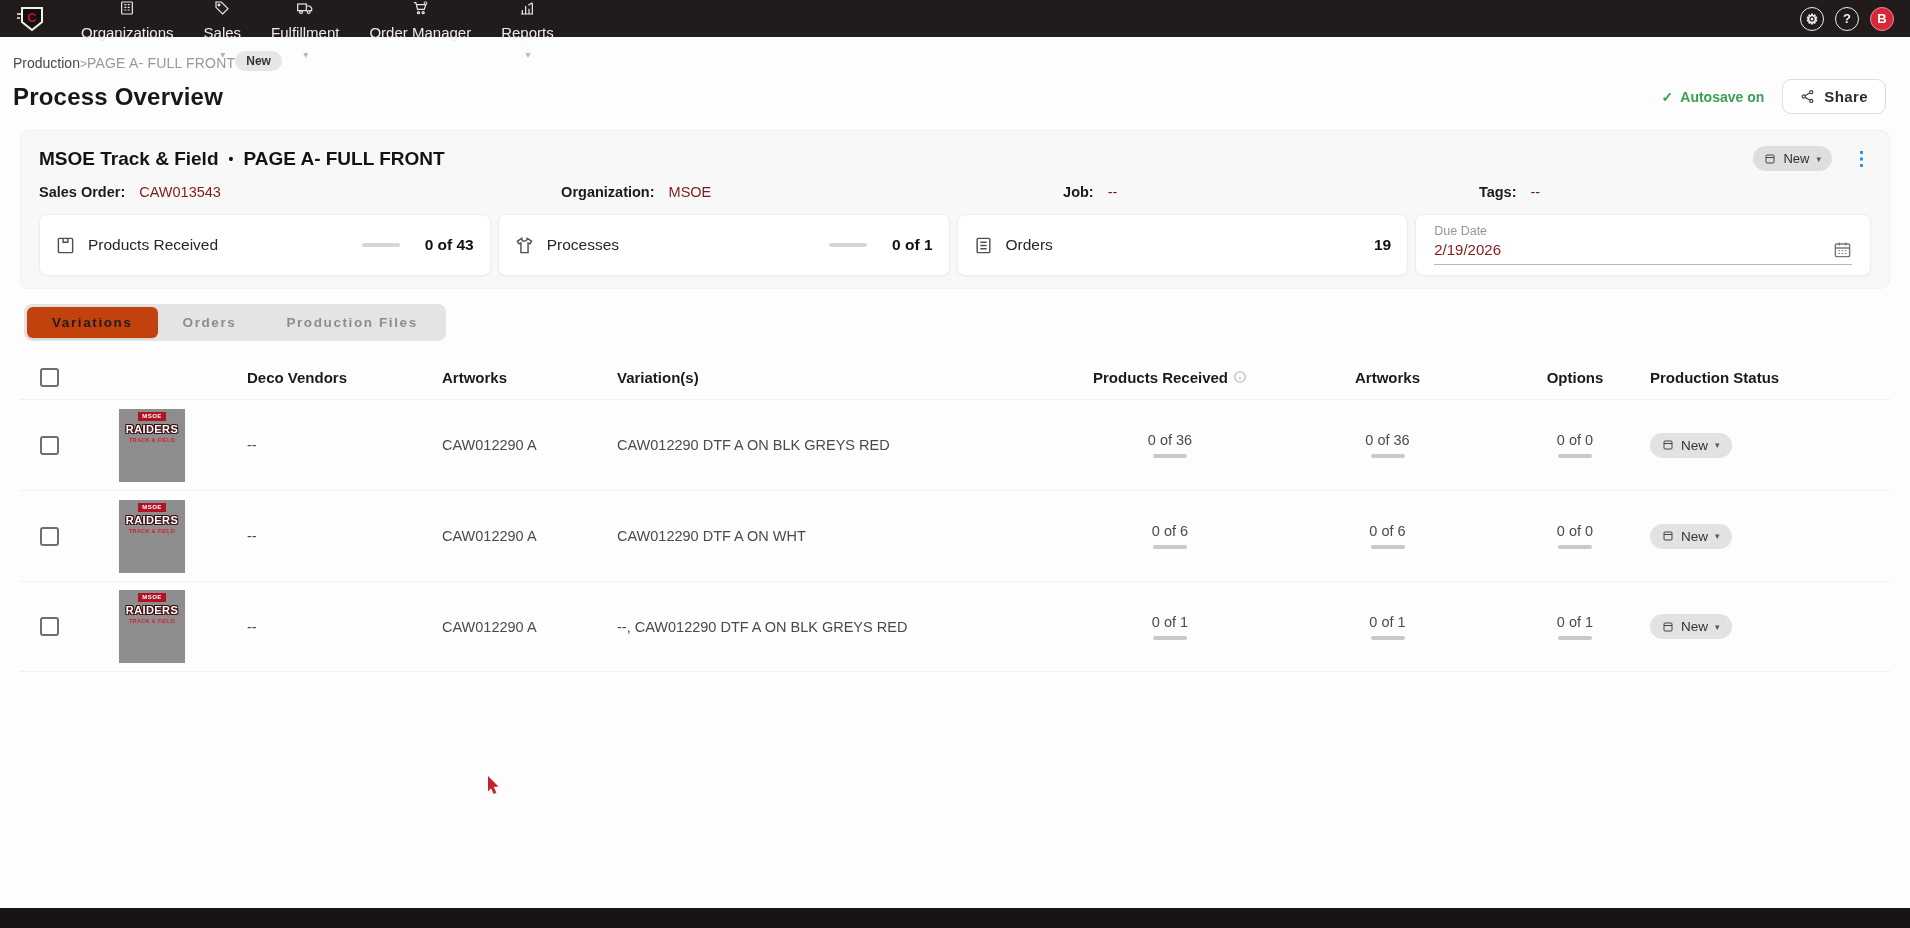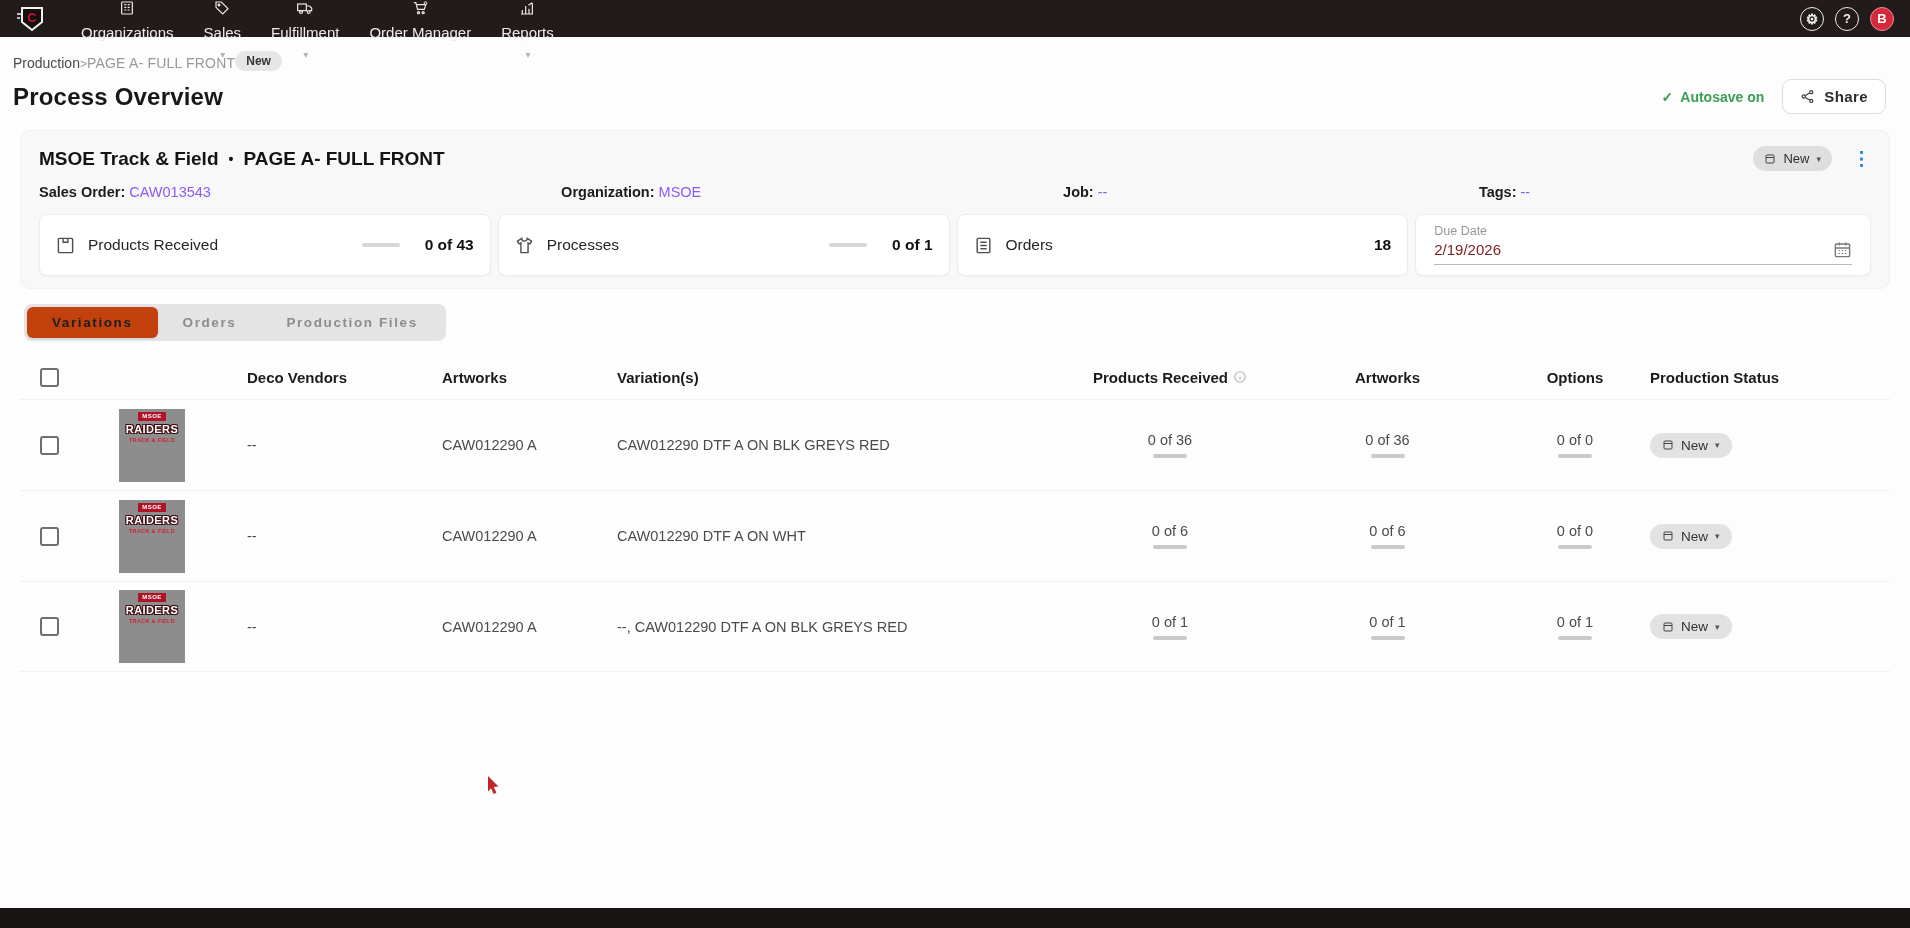--- a/index.html
+++ b/index.html
@@ -70,21 +70,21 @@
     display:inline-flex; align-items:center; gap:7px;
     font-size:13px; color:#2e2e2e; cursor:pointer;
   }
   .pill-caret { font-size:9px; color:#555; }
   .kebab { color:#1e88e5; font-size:19px; font-weight:700; margin-left:20px; cursor:pointer; line-height:1; }
   .meta-row {
     display:grid; grid-template-columns:28.5% 27.4% 22.7% auto;
     margin-top:13px; font-size:14.5px;
   }
   .meta-item b { color:#1b1b1b; font-weight:700; }
-  .meta-item span { color:#8b5cf6; margin-left:4px; }
+  .meta-item span { color:#7f1d1d; margin-left:14px; }
   .stats-row { display:flex; gap:7px; margin-top:14px; }
   .stat-card {
     flex:1; background:#fff; border:1px solid #ececec; border-radius:8px;
     height:62px; display:flex; align-items:center; padding:0 16px; gap:13px;
     box-shadow:0 1px 2px rgba(0,0,0,.03);
   }
   .stat-icon { color:#4f4f4f; flex:0 0 auto; }
   .stat-label { font-size:15.5px; color:#262626; }
   .stat-spacer { flex:1; }
   .stat-bar { width:38px; height:4px; background:#d6d6d6; border-radius:2px; margin-right:12px; }
@@ -320,21 +320,21 @@
       <span class="stat-value">0 of 1</span>
     </div>
 
     <div class="stat-card">
       <svg class="stat-icon" width="19" height="19" viewBox="0 0 24 24" fill="none" stroke="currentColor" stroke-width="1.8">
         <rect x="4" y="3" width="16" height="18" rx="1.5"></rect>
           <path d="M8 8h8M8 12h8M8 16h8"></path>
       </svg>
       <span class="stat-label">Orders</span>
       <span class="stat-spacer"></span>
-      <span class="stat-value">18</span>
+      <span class="stat-value">19</span>
     </div>
 
 
     <div class="stat-card due">
       <div class="due-inner">
         <span class="due-label">Due Date</span>
         <div class="due-row">
           <span class="due-value">2/19/2026</span>
           <span class="stat-spacer"></span>
           <svg width="19" height="19" viewBox="0 0 24 24" fill="none" stroke="#787878" stroke-width="1.8">

